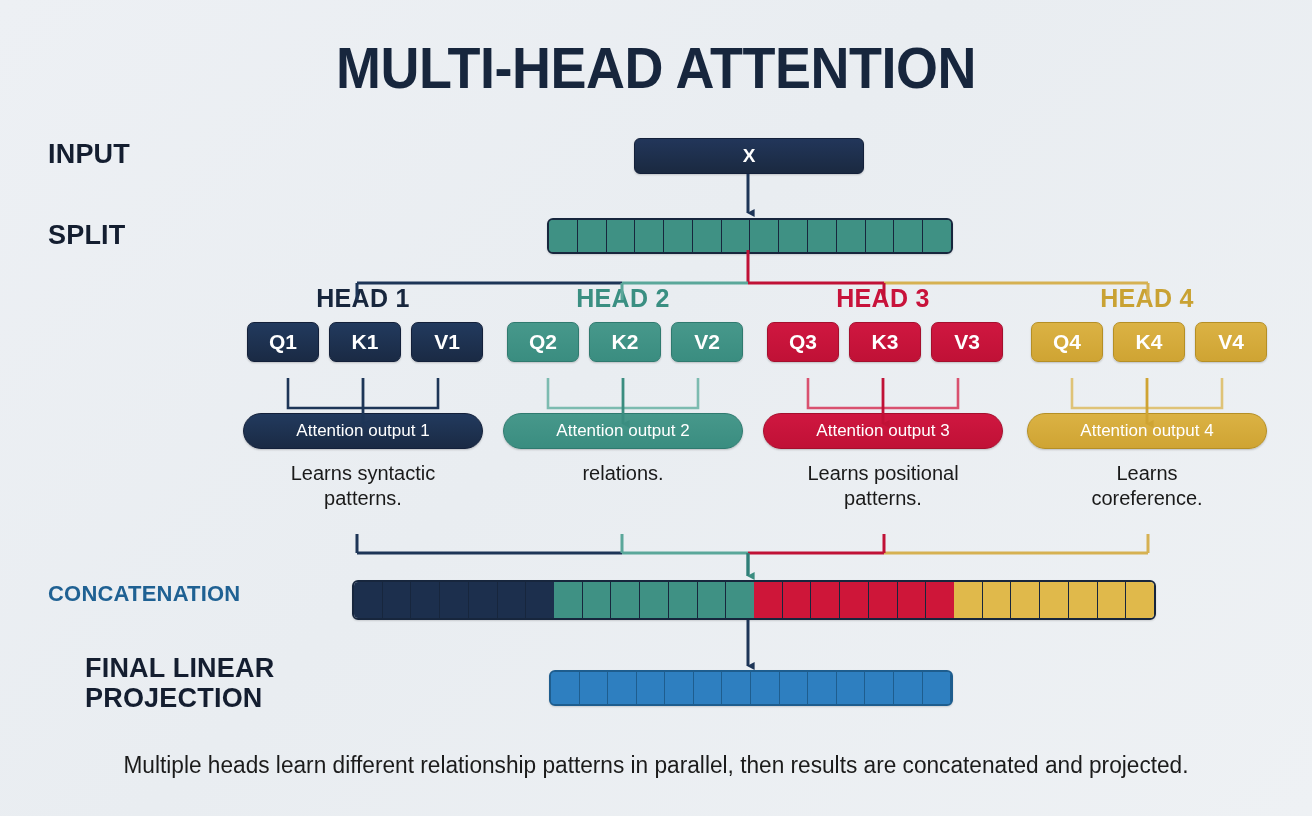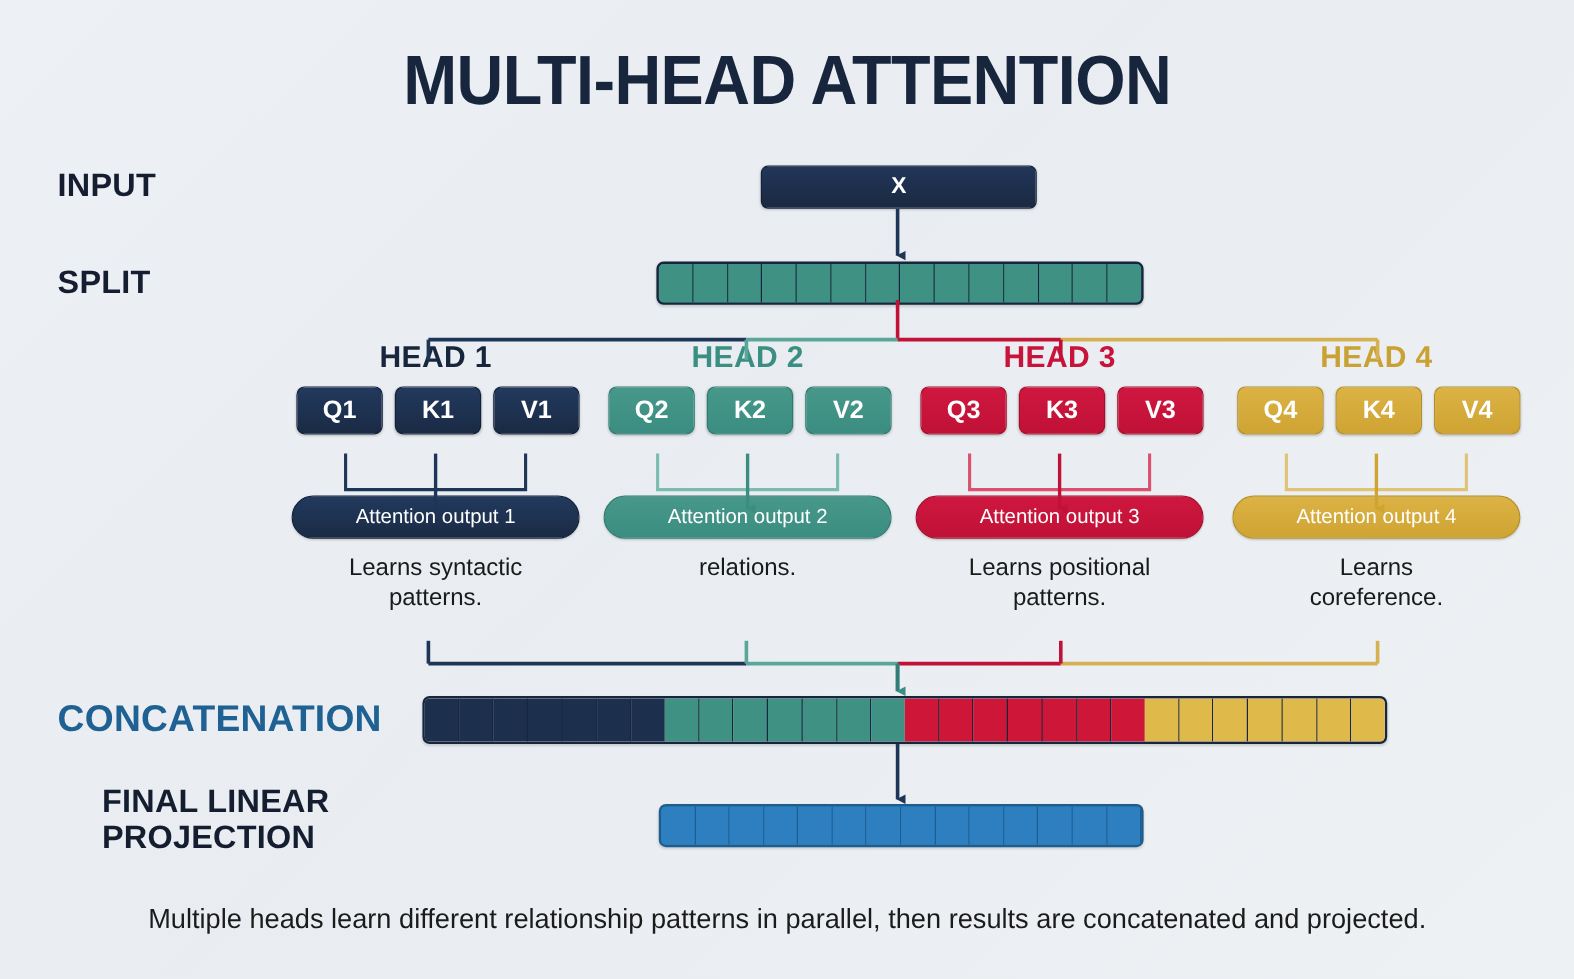--- a/index.html
+++ b/index.html
@@ -38,21 +38,21 @@
     position: absolute;
     left: 48px;
     font-weight: bold;
     color: #141e30;
     line-height: 1.12;
     letter-spacing: 0.2px;
   }
   #label-input      { top: 139px; font-size: 27px; }
   #label-split      { top: 220px; font-size: 27px; }
   #label-heads      { top: 358px; font-size: 26px; width: 230px; }
-  #label-concat     { top: 582px; font-size: 31px; color: #1f6193; }
+  #label-concat     { top: 582px; font-size: 22px; color: #1f6193; }
   #label-final      { top: 653px; font-size: 27px; width: 250px; margin-left: 37px; }
 
   
   #input-box {
     position: absolute;
     left: 634px; top: 138px;
     width: 228px; height: 34px;
     background: linear-gradient(180deg, #22365a 0%, #1a2940 100%);
     border: 1px solid #13203a;
     border-radius: 6px;

